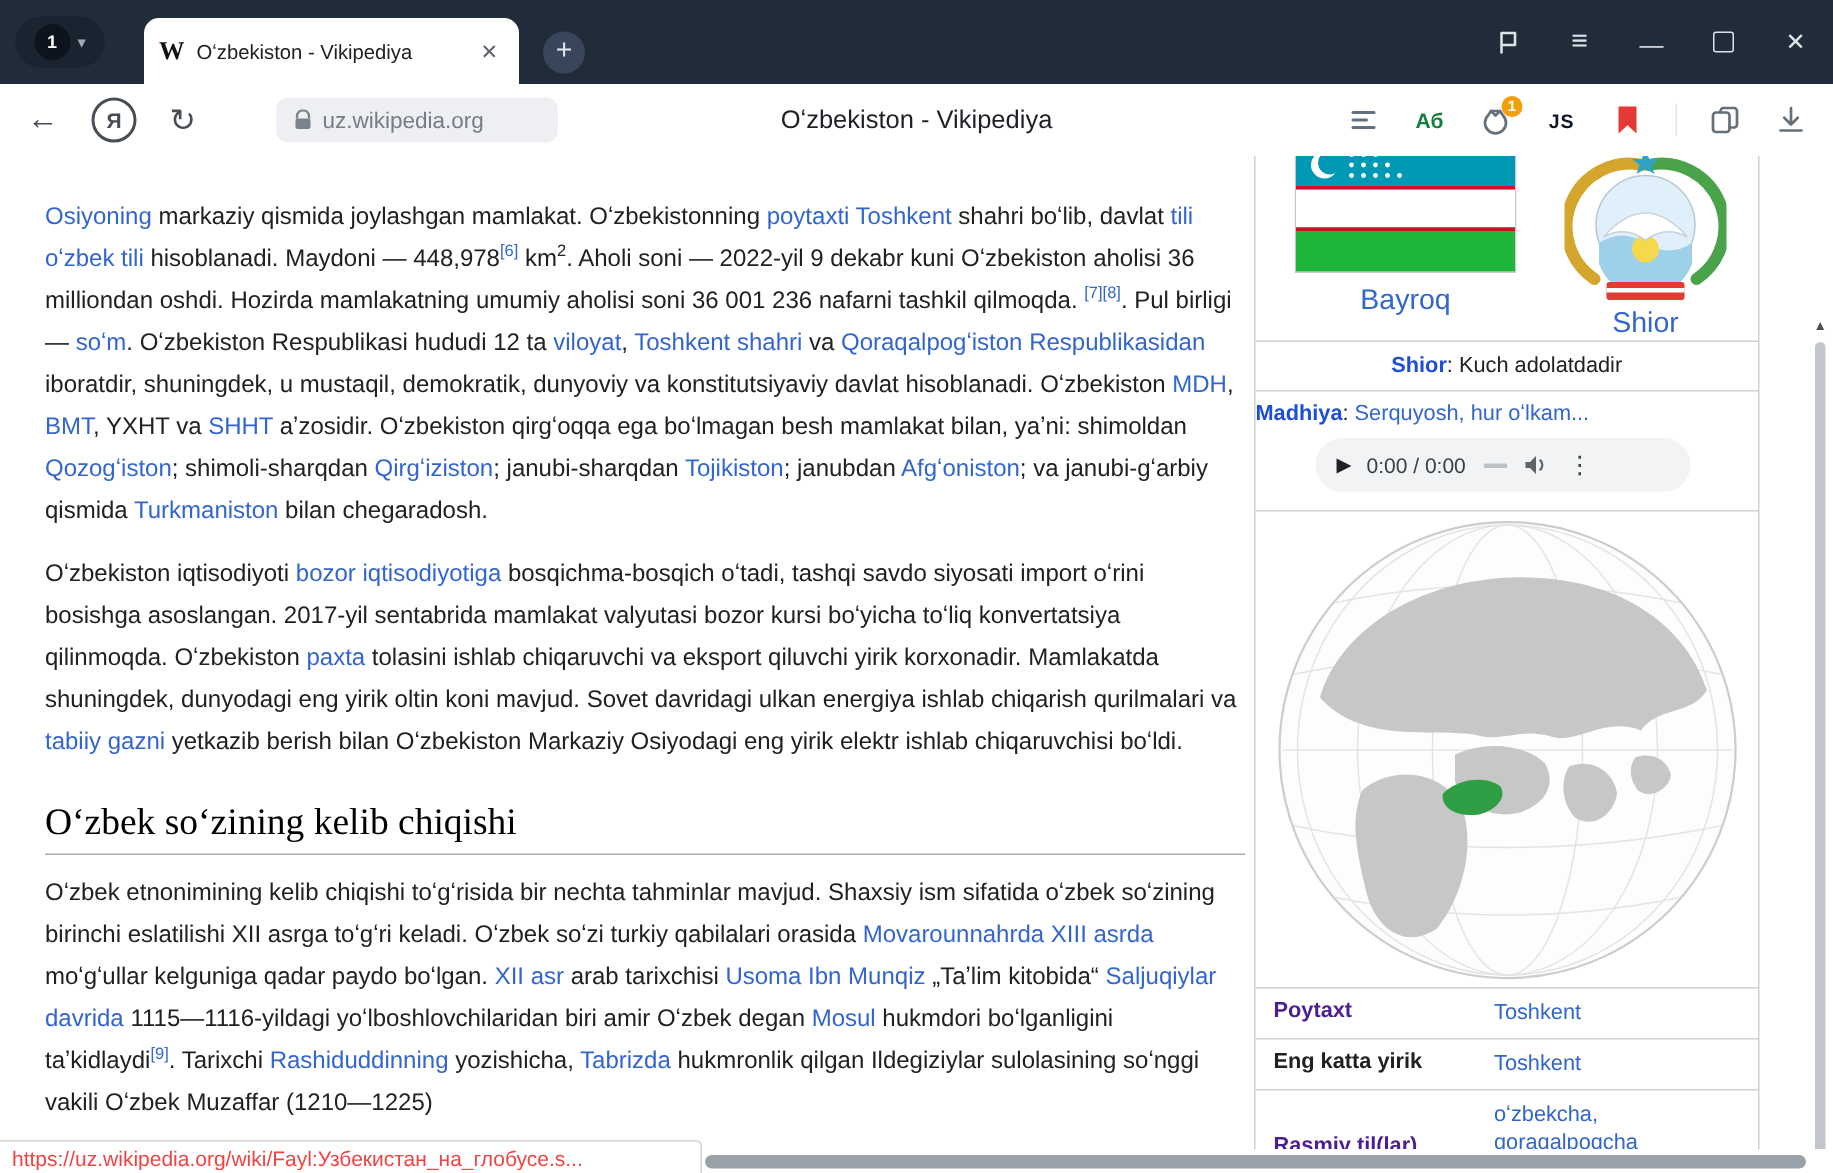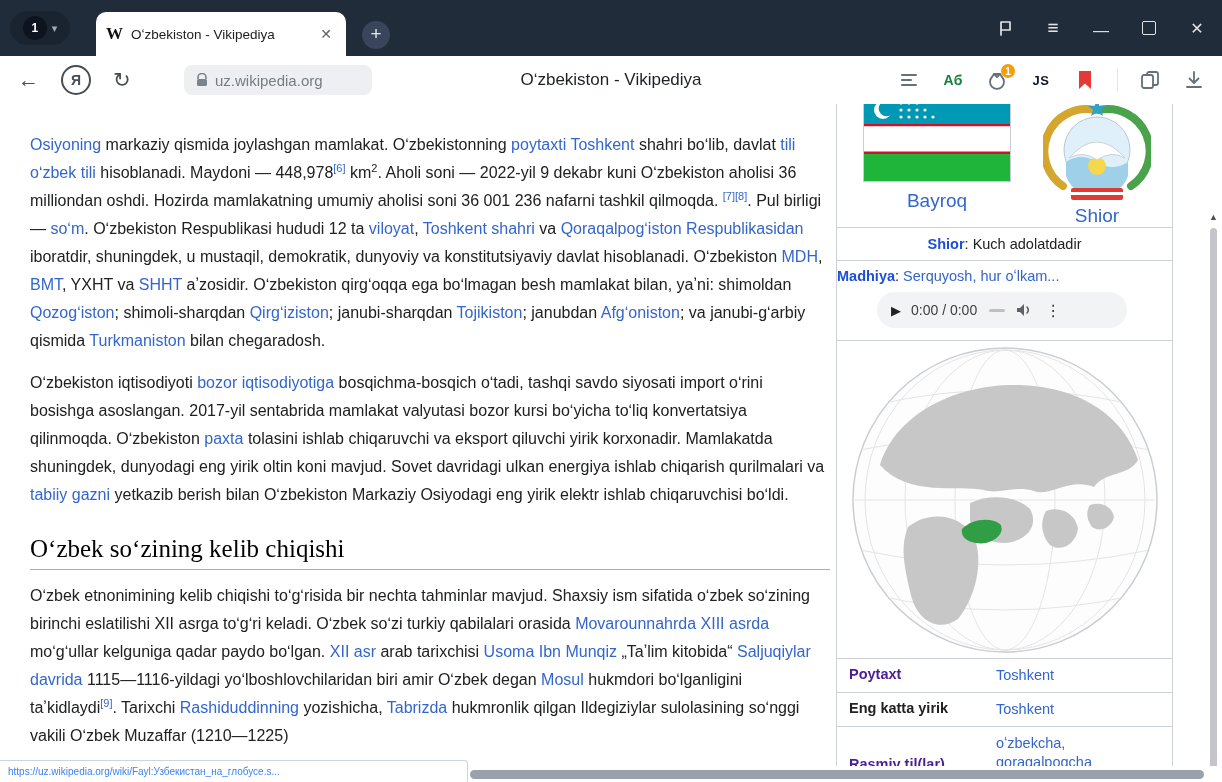--- a/index.html
+++ b/index.html
@@ -74,21 +74,21 @@
   .ib-trow .val{flex:1;padding:7px 8px 7px 12px;color:#3366cc;cursor:pointer;box-sizing:border-box;line-height:19px;}
   .lbl.link{color:#4c1d95;cursor:pointer;}
   .ib-last{border-bottom:none;align-items:flex-end;}
 
   
   .vscroll{position:absolute;right:0;top:104px;width:16px;height:662px;background:#fff;}
   .vscroll .up{position:absolute;top:4px;left:3px;color:#4a4f55;font-size:9px;cursor:pointer;}
   .vscroll .thumb{position:absolute;left:4px;top:20px;width:7px;height:630px;background:#c2c6cb;border-radius:4px;cursor:pointer;}
   .hscroll{position:absolute;left:470px;bottom:3px;width:734px;height:9px;background:#99a1ab;border-radius:5px;cursor:pointer;}
   .statusbar{position:absolute;left:0;bottom:0;height:22px;width:468px;background:#fff;border-top:1px solid #cfd4d9;border-right:1px solid #cfd4d9;border-radius:0 4px 0 0;display:flex;align-items:center;padding:0 8px;box-sizing:border-box;}
-  .statusbar span{font-size:10px;color:#3b82f6;white-space:nowrap;overflow:hidden;}
+  .statusbar span{font-size:14px;color:#ef4444;white-space:nowrap;overflow:hidden;}
 </style>
 </head>
 <body>
 
 <div class="browser">
 
   <div class="titlebar">
     <div class="tabcounter">
       <div class="circ">1</div>
       <div class="chev">▾</div>

